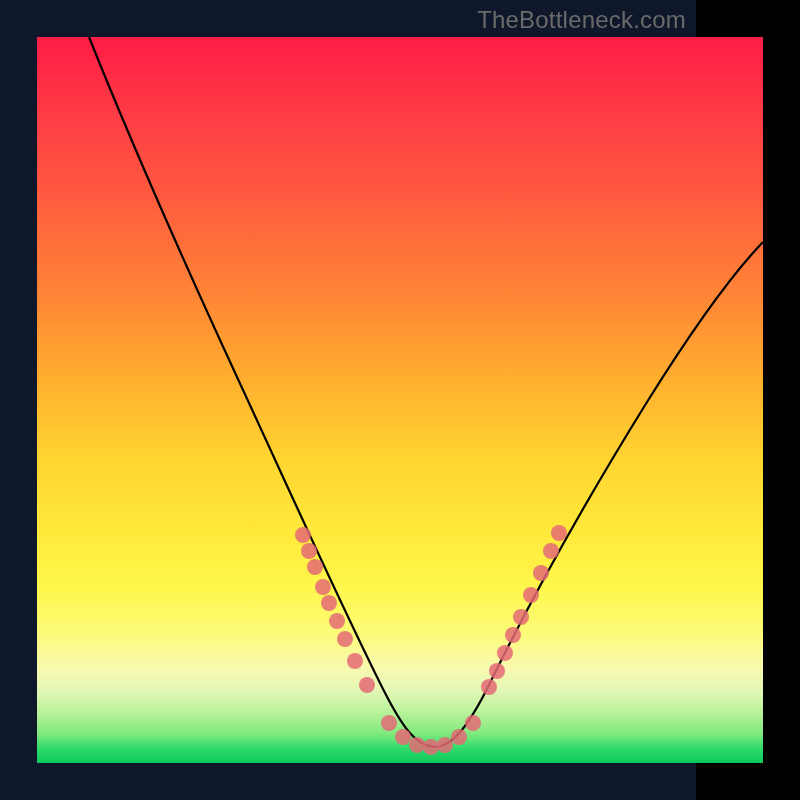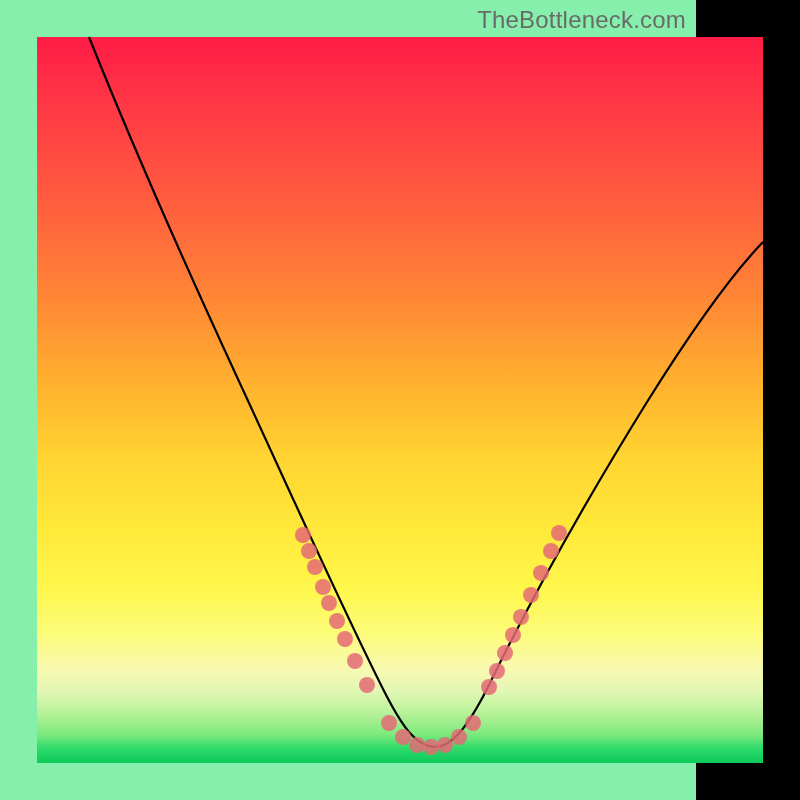--- a/index.html
+++ b/index.html
@@ -10,21 +10,21 @@
     background: #000;
     overflow: hidden;
     font-family: Arial, Helvetica, sans-serif;
   }
   .frame {
     position: absolute;
     left: 0;
     top: 0;
     width: 696px;
     height: 800px;
-    background: #86efac;
+    background: #0f172a;
   }
   .plot {
     position: absolute;
     left: 37px;
     top: 37px;
     width: 726px;
     height: 726px;
     
     background: linear-gradient(to bottom,
       #ff1c46 0%,

